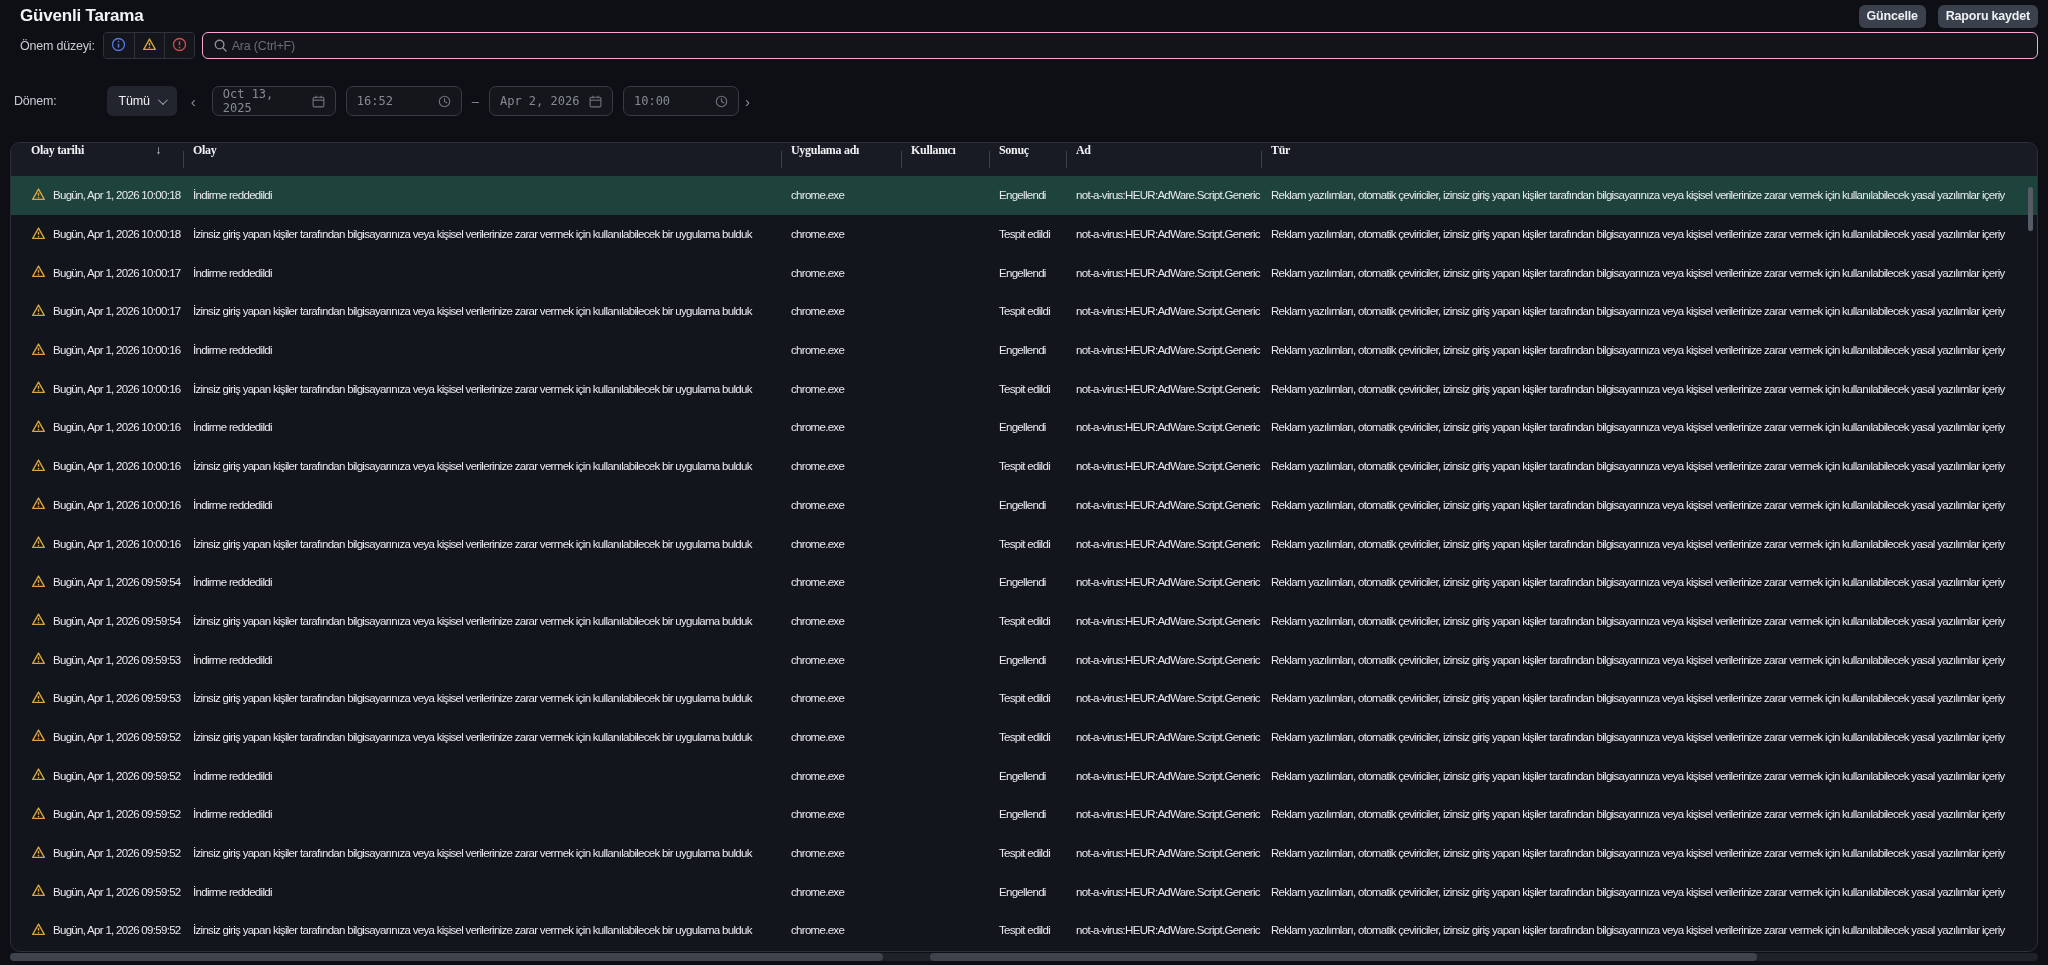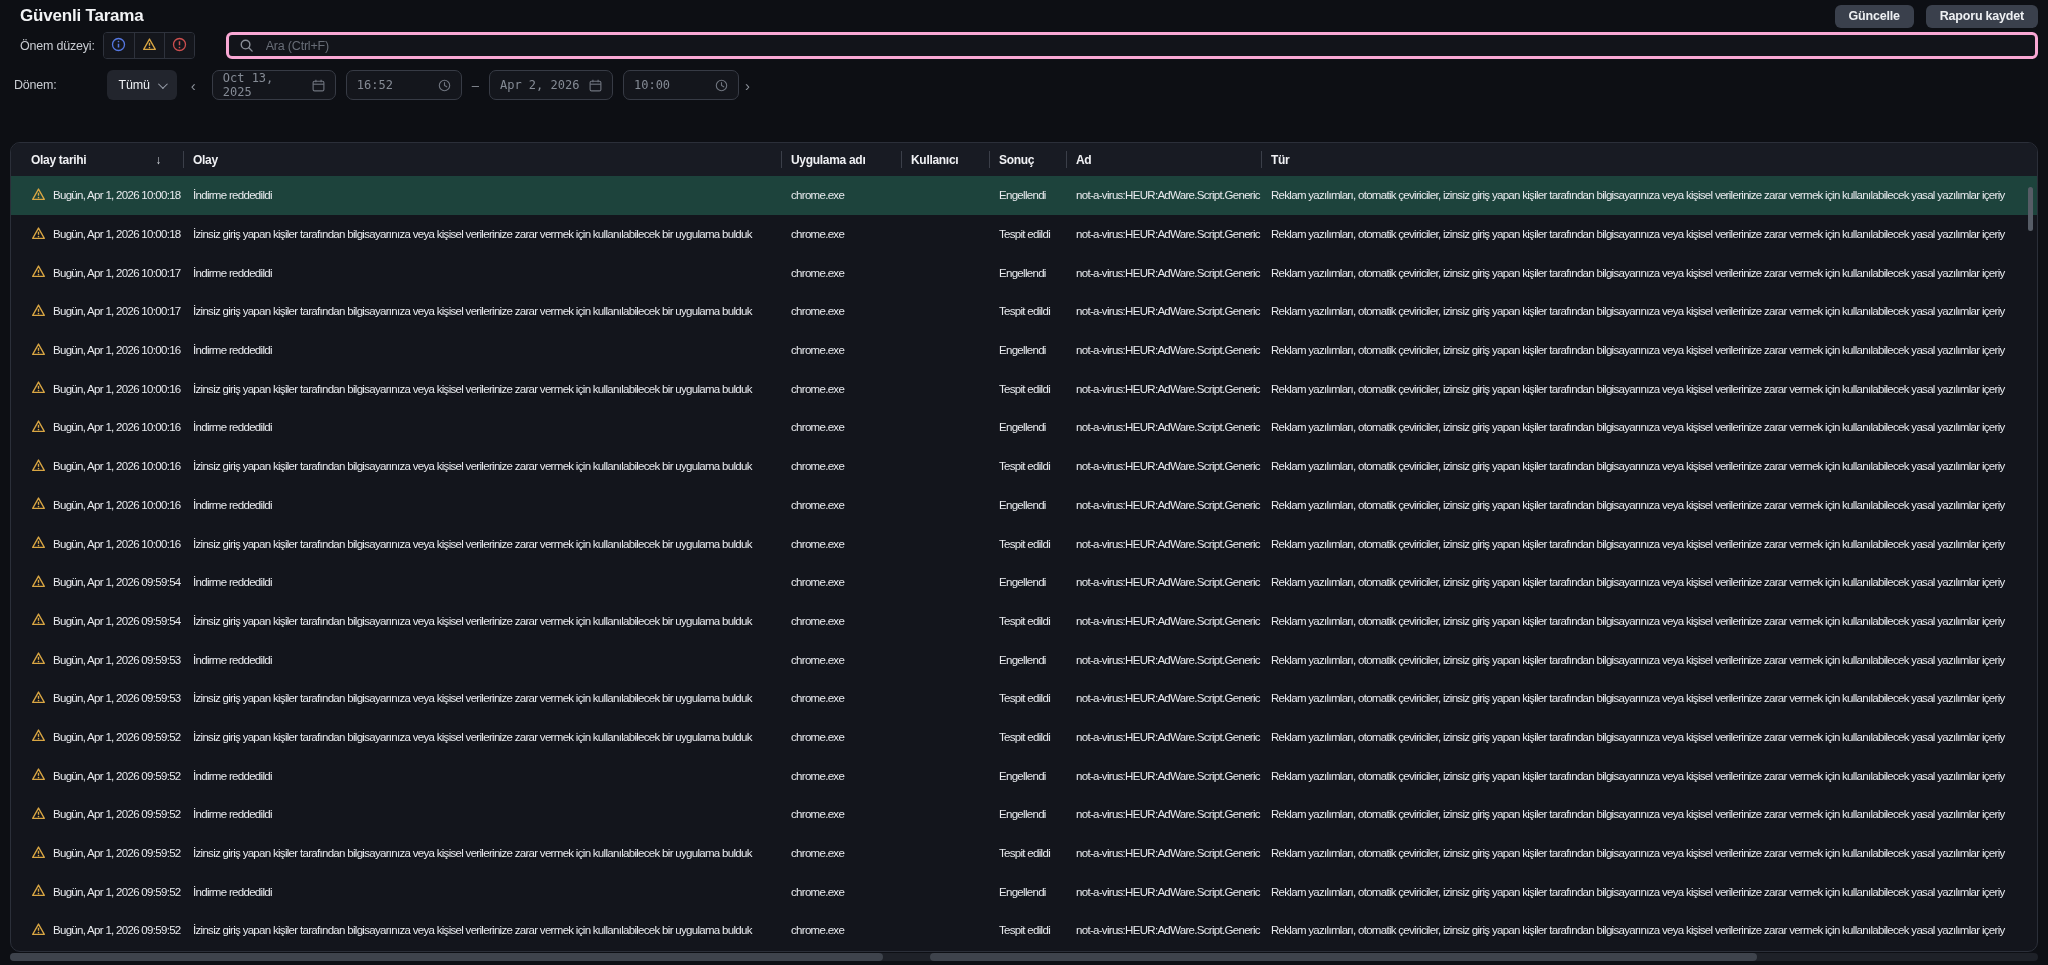--- a/index.html
+++ b/index.html
@@ -8,44 +8,44 @@
     background:#0d0f14;
     font-family:"Liberation Sans", sans-serif;
     color:#e8eaee;
     position:relative;
   }
   
   .topbar { position:absolute; left:20px; top:2px; right:10px; height:28px; display:flex; align-items:center; }
   .page-title { font-size:17px; font-weight:700; color:#f2f3f5; letter-spacing:-0.2px; }
   .topbar-actions { margin-left:auto; display:flex; gap:12px; }
   .btn {
-    height:23px; padding:0 14px; background:#3a404c; border:none; border-radius:6px;
+    height:23px; padding:0 8px; background:#3a404c; border:none; border-radius:6px;
     color:#eef0f3; font-family:"Liberation Sans", sans-serif; font-size:12.5px; font-weight:700;
     display:flex; align-items:center; cursor:pointer; letter-spacing:-0.2px;
   }
   
   .filter-row { position:absolute; left:20px; top:32px; right:10px; height:27px; display:flex; align-items:center; }
   .filter-label { font-size:12.5px; color:#c9ccd2; margin-right:8px; letter-spacing:-0.2px; }
   .severity-group { display:flex; border:1px solid #2e323c; border-radius:4px; overflow:hidden; height:27px; }
   .severity-btn {
     width:30px; height:100%; background:#14161c; border:none; cursor:pointer;
     display:flex; align-items:center; justify-content:center;
   }
   .severity-btn + .severity-btn { border-left:1px solid #2e323c; }
   .search-box {
-    margin-left:31px; flex:1; height:27px; background:#12141a; border:3px solid #f9a8d4;
-    border-radius:6px; display:flex; align-items:center; padding:0 10px; gap:12px;
+    margin-left:7px; flex:1; height:27px; background:#12141a; border:1px solid #f9a8d4;
+    border-radius:6px; display:flex; align-items:center; padding:0 10px; gap:4px;
   }
   .search-box input {
     flex:1; background:transparent; border:none; outline:none; color:#c9ccd2;
     font-family:"Liberation Sans", sans-serif; font-size:12.5px; letter-spacing:-0.2px;
   }
   .search-box input::placeholder { color:#686d77; }
   
-  .period-row { position:absolute; left:14px; top:76px; height:18px; display:flex; align-items:center; }
+  .period-row { position:absolute; left:14px; top:92px; height:18px; display:flex; align-items:center; }
   .period-label { font-size:12.5px; color:#c9ccd2; margin-right:14px; letter-spacing:-0.2px; }
   .dropdown {
     height:30px; background:#22252d; border:none; border-radius:6px; padding:0 12px;
     color:#eef0f3; font-size:12.5px; display:flex; align-items:center; gap:8px; cursor:pointer;
     font-family:"Liberation Sans", sans-serif; letter-spacing:-0.2px;margin-left:36px;
   }
   .caret { width:7px; height:7px; border-right:1.5px solid #9aa0ab; border-bottom:1.5px solid #9aa0ab;
     transform:rotate(45deg) translateY(-2px); display:inline-block; }
   .nav-chevron { background:none; border:none; color:#8a9099; font-size:15px; cursor:pointer;
     padding:0 6px; font-family:"Liberation Sans", sans-serif; }
@@ -58,23 +58,23 @@
   .field.date-field { width:124px; } .field.time-field { width:116px; }
   .field .f-icon { margin-left:auto; display:flex; }
   .range-dash { color:#8a9099; margin-left:10px; font-size:13px; }
   
   .table-wrap {
     position:absolute; left:10px; top:142px; width:2028px; height:810px;
     border:1px solid #2b2f39; border-radius:10px; background:#13151c; overflow:hidden;
   }
   .thead { display:flex; height:33px; align-items:center; background:#181b23; }
   .th {
-    position:relative; height:100%; display:flex; align-items:center;
+    position:relative; height:100%; display:flex; 
     font-size:12px; font-weight:700; color:#f0f1f4; letter-spacing:-0.3px;
-    padding-left:10px; overflow:hidden; white-space:nowrap; cursor:pointer;
+    padding-left:10px; overflow:hidden; white-space:nowrap; cursor:pointer;font-family:Liberation Serif, serif;
   }
   .th.sep::before { content:""; position:absolute; left:0; top:8px; bottom:8px; width:1px; background:#3b3f49; }
   .sort-arrow { margin-left:auto; margin-right:22px; color:#cfd3d9; font-size:12px; font-weight:400; }
   .tr { display:flex; height:38.7px; align-items:center; }
   .tr.selected { background:#1d433c; }
   .td {
     height:100%; display:flex; align-items:center; padding-left:10px;
     font-size:11.5px; letter-spacing:-0.7px; color:#e8eaee;
     overflow:hidden; white-space:nowrap;
   }

